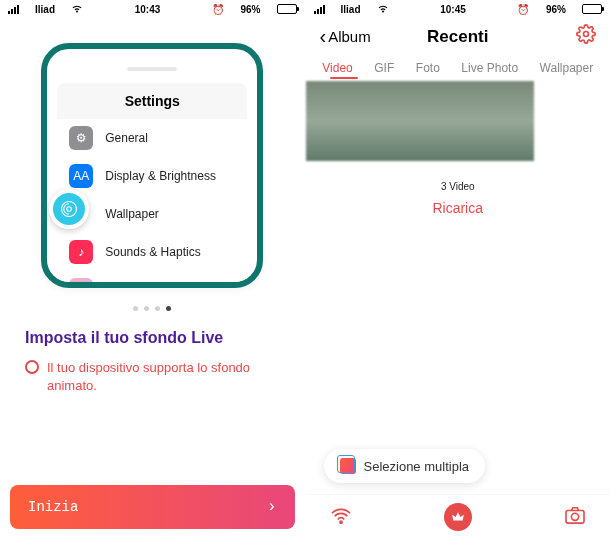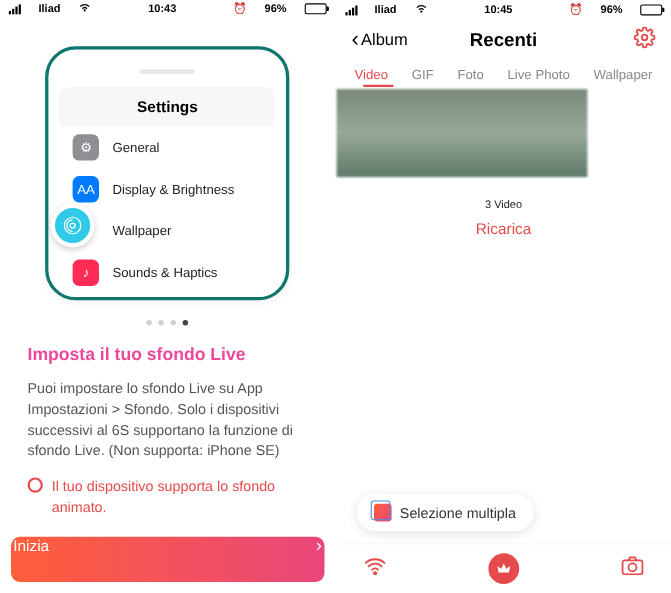--- a/index.html
+++ b/index.html
@@ -8,37 +8,37 @@
 .status-bar { height: 18px; display: flex; align-items: center; justify-content: space-between; padding: 0 8px; font-size: 10px; font-weight: 600; color: #000; }
 .status-left, .status-right { display: flex; align-items: center; gap: 16px; }
 .signal { display: flex; gap: 1px; align-items: flex-end; }
 .bar { width: 2px; background: #000; }
 .b1{height:3px}.b2{height:5px}.b3{height:7px}.b4{height:9px}
 .battery { width: 20px; height: 10px; border: 1px solid #000; border-radius: 2px; position: relative; }
 .battery::after { content:''; position:absolute; right:-3px; top:2px; width:2px; height:4px; background:#000; border-radius:0 1px 1px 0; }
 .battery-fill { height: 100%; width: 96%; background:#000; }
 
 
-.mockup { margin: 25px auto 0; width: 222px; height: 245px; background:#fff; border:3px solid #0f766e; border-radius: 28px; padding: 18px 10px 0; position: relative; overflow:hidden; box-shadow: 0 2px 8px rgba(0,0,0,0.05); }
+.mockup { margin: 25px auto 0; width: 222px; height: 245px; background:#fff; border:6px solid #0f766e; border-radius: 28px; padding: 18px 10px 0; position: relative; overflow:hidden; box-shadow: 0 2px 8px rgba(0,0,0,0.05); }
 .notch { width: 50px; height: 4px; background: #e8e8e8; border-radius: 4px; margin: 0 auto 12px; }
 .settings-hdr { text-align:center; font-size:14px; font-weight:600; background:#f7f7f7; padding:10px 0; border-radius: 8px 8px 0 0; }
 .settings-list { background:#fff; }
 .set-row { display:flex; align-items:center; gap:12px; padding:7px 12px; font-size:12px; color:#222; }
 .set-icon { width: 24px; height:24px; border-radius:6px; display:flex; align-items:center; justify-content:center; color:#fff; font-size:12px; }
 .icon-general{background:#8e8e93}.icon-display{background:#007aff}.icon-wall{background:#30c9e8}.icon-sound{background:#ff2d55}.icon-siri{background:linear-gradient(135deg,#ff2d55,#5856d6)}
 .highlight-wrap { position:relative; }
 .highlight-ring { position:absolute; left:-8px; top:-6px; width:40px; height:40px; border-radius:50%; border:4px solid #fff; box-shadow:0 2px 6px rgba(0,0,0,0.2); background:#30c9e8; display:flex; align-items:center; justify-content:center; }
 .dots { display:flex; justify-content:center; gap:6px; margin:18px 0; }
 .dot{width:5px;height:5px;border-radius:50%;background:#d0d0d0}.dot.active{background:#444}
 .left-content { padding: 0 25px; flex:1; }
-.title { font-size:16px; font-weight:600; margin-bottom:12px; color:#ec4899; }
+.title { font-size:16px; font-weight:600; margin-bottom:12px; color:#4c1d95; }
 .desc { font-size:13px; color:#555; line-height:1.45; margin-bottom:14px; }
 .support { display:flex; align-items:flex-start; gap:8px; font-size:13px; color:#e64a4a; font-weight:500; line-height:1.4; }
 .ring-icon { width:14px; height:14px; border:2.5px solid #e64a4a; border-radius:50%; flex-shrink:0; margin-top:1px; }
-.start-btn { margin: 18px 10px 10px; height:44px; background:linear-gradient(90deg,#ff5e3a,#e8477b); border-radius:8px; display:flex; justify-content:space-between; padding:0 2px; color:#fff; font-size:14px; }
+.start-btn { margin: 18px 10px 10px; height:44px; background:linear-gradient(90deg,#ff5e3a,#e8477b); border-radius:8px; display:flex; align-items:center; justify-content:space-between; padding:0 18px; color:#fff; font-size:14px;font-family:Liberation Mono, monospace; }
 .start-btn .chev { font-size:16px; }
 
 
 .r-top { display:flex; align-items:center; justify-content:space-between; padding:6px 14px 4px; }
 .back { display:flex; align-items:center; gap:2px; font-size:15px; color:#000; }
 .r-title { font-size:17px; font-weight:600; color:#000; position:absolute; left:50%; transform:translateX(-50%); }
 .gear { color:#e64a4a; font-size:18px; }
 .tabs { display:flex; justify-content:space-around; font-size:12px; color:#888; padding: 8px 6px 6px; position:relative; }
 .tab { padding: 0 4px; }
 .tab.active { color:#e64a4a; font-weight:500; }
@@ -118,21 +118,20 @@
 
   <div class="dots">
     <span class="dot"></span>
     <span class="dot"></span>
     <span class="dot"></span>
     <span class="dot active"></span>
   </div>
 
   <div class="left-content">
     <div class="title">Imposta il tuo sfondo Live</div>
-    <div class="desc">Puoi impostare lo sfondo Live su App Impostazioni &gt; Sfondo. Solo i dispositivi successivi al 6S supportano la funzione di sfondo Live. (Non supporta: iPhone SE)</div>
     <div class="support">
       <span class="ring-icon"></span>
       <span>Il tuo dispositivo supporta lo sfondo animato.</span>
     </div>
   </div>
 
   <div class="start-btn">
     <span>Inizia</span>
     <span class="chev">›</span>
   </div>

